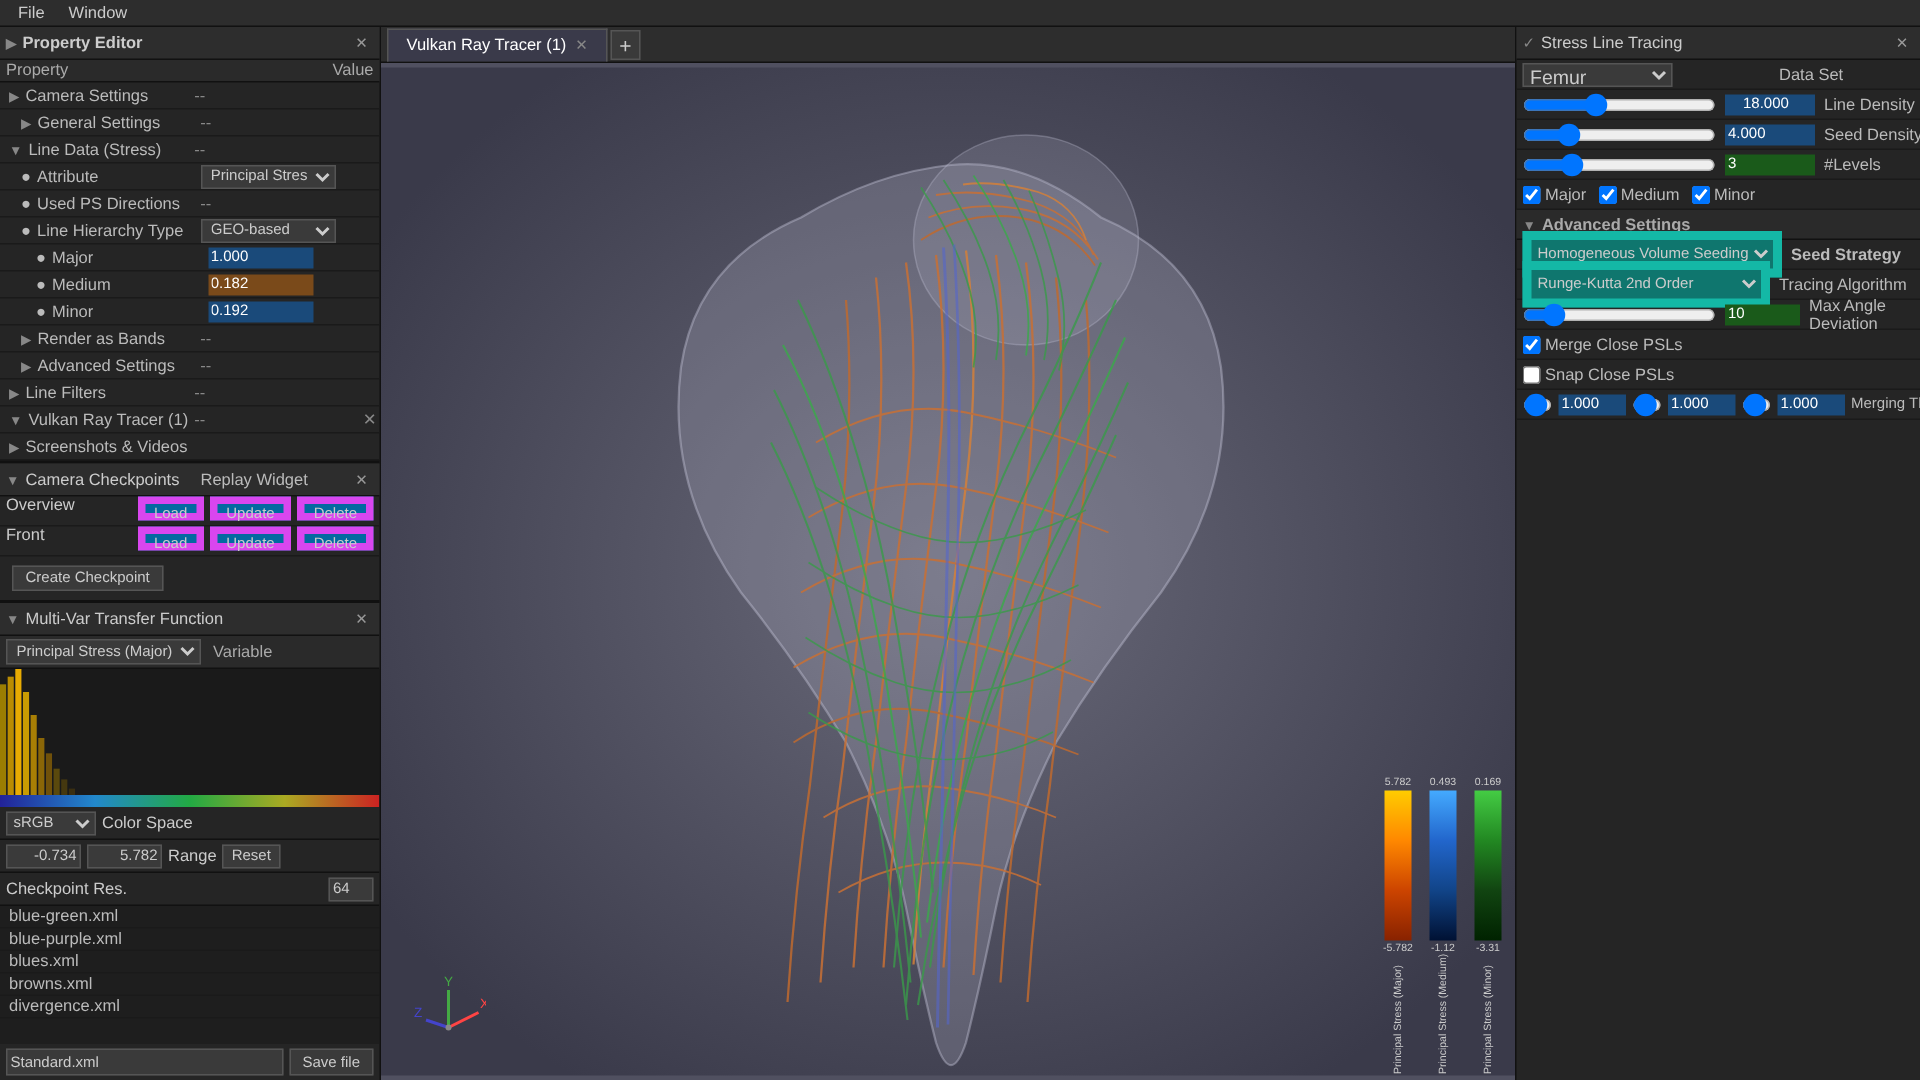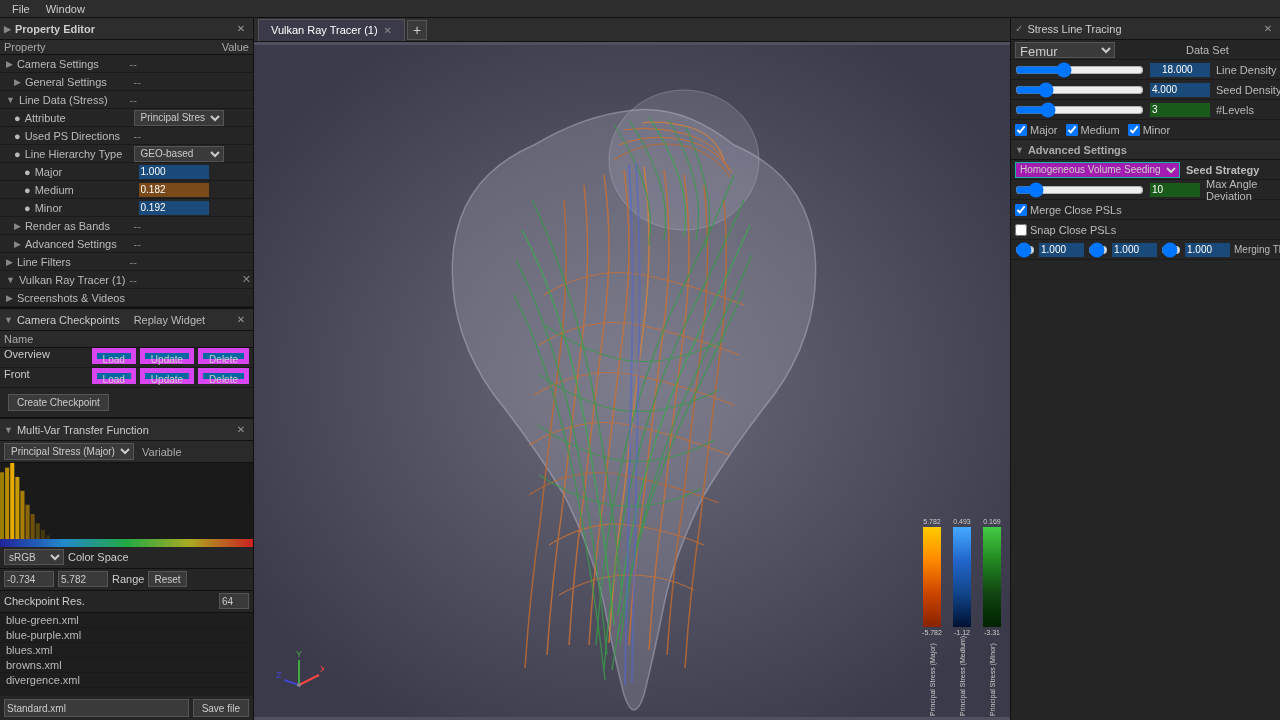--- a/index.html
+++ b/index.html
@@ -260,20 +260,21 @@
       width: 60px;
     }
     .range-input {
       background: #3a3a3a;
       border: 1px solid #555;
       color: #ccc;
       font-size: 10px;
       height: 16px;
       width: 50px;
       padding: 0 2px;
+      text-align: right;
     }
     .small-btn {
       background: #3a3a3a;
       border: 1px solid #555;
       color: #ccc;
       font-size: 10px;
       padding: 0 5px;
       height: 16px;
       cursor: pointer;
     }
@@ -417,25 +418,25 @@
     .slt-input {
       background: #1a4a7a;
       border: none;
       color: #fff;
       font-size: 10px;
       height: 14px;
       padding: 0 2px;
       width: 60px;
     }
     .slt-combo {
-      background: #a21caf;
-      border: 1px solid #14b8a6;
-      color: #ccc;
-      font-size: 10px;
-      height: 16px;
+      background: #0f766e;
+      border: 6px solid #14b8a6;
+      color: #ccc;
+      font-size: 10px;
+      height: 31px;
       flex: 1;
     }
     .slt-spacer { flex: 1; }
     .section-divider {
       height: 20px;
       background: #2a2a2a;
       border-bottom: 1px solid #111;
       display: flex;
       align-items: center;
       padding: 0 4px;
@@ -628,21 +629,20 @@
 
     <div class="camera-checkpoints">
       <div class="checkpoint-header">
         <div style="display:flex;align-items:center;gap:4px;">
           <span style="font-size:9px;color:#888;">▼</span>
           <span>Camera Checkpoints</span>
           <span style="font-size:11px;color:#bbb;margin-left:10px;">Replay Widget</span>
         </div>
         <div class="panel-header-close">✕</div>
       </div>
-      <div class="checkpoint-col-header">Name</div>
       <div class="checkpoint-row">
         <span class="checkpoint-name">Overview</span>
         <button class="cp-btn">Load</button>
         <button class="cp-btn">Update</button>
         <button class="cp-btn">Delete</button>
       </div>
       <div class="checkpoint-row">
         <span class="checkpoint-name">Front</span>
         <button class="cp-btn">Load</button>
         <button class="cp-btn">Update</button>
@@ -919,20 +919,26 @@
       <span class="section-divider-label">Advanced Settings</span>
     </div>
 
     <div class="slt-row">
       <select class="slt-combo" style="flex:1;">
         <option>Homogeneous Volume Seeding</option>
       </select>
       <span class="slt-label" style="margin-left:4px;font-weight:bold;">Seed Strategy</span>
     </div>
 
+    <div class="slt-row">
+      <select class="slt-combo" style="flex:1;">
+        <option>Runge-Kutta 2nd Order</option>
+      </select>
+      <span class="slt-label" style="margin-left:4px;">Tracing Algorithm</span>
+    </div>
 
     <div class="slt-row">
       <input type="range" style="flex: 1 1 0%; height: 12px;" min="0" max="90" value="10">
       <input type="text" class="slt-input" value="10" style="width: 50px; margin-left: 4px; background: rgb(26, 90, 26);">
       <span class="slt-label" style="margin-left:4px;">Max Angle Deviation</span>
     </div>
 
     <div class="slt-row">
       <label class="checkbox-label">
         <input type="checkbox" checked="" class="checkbox-input" style="">

